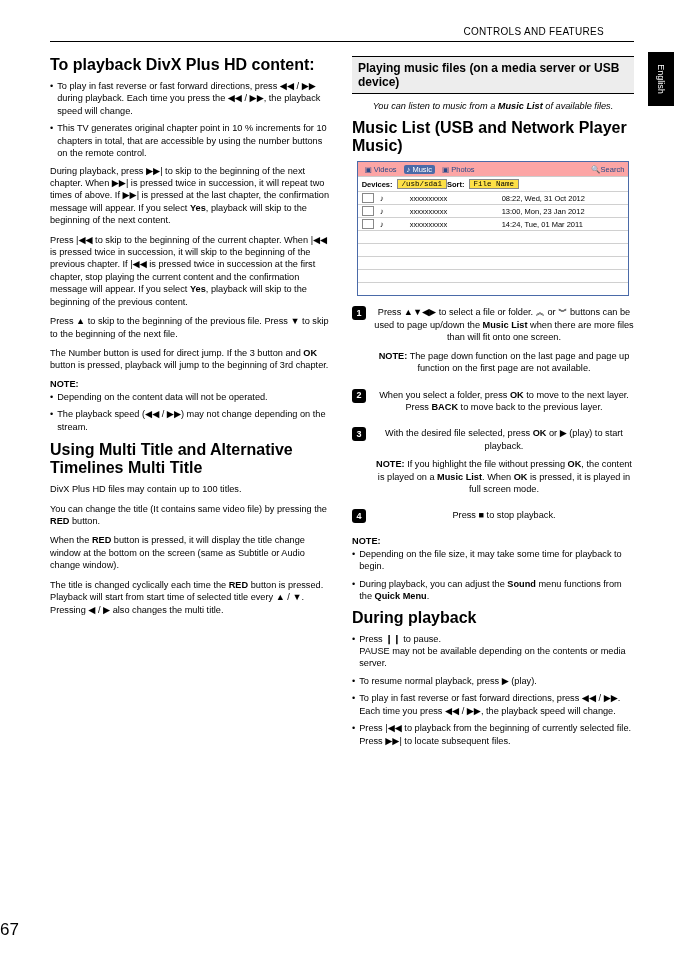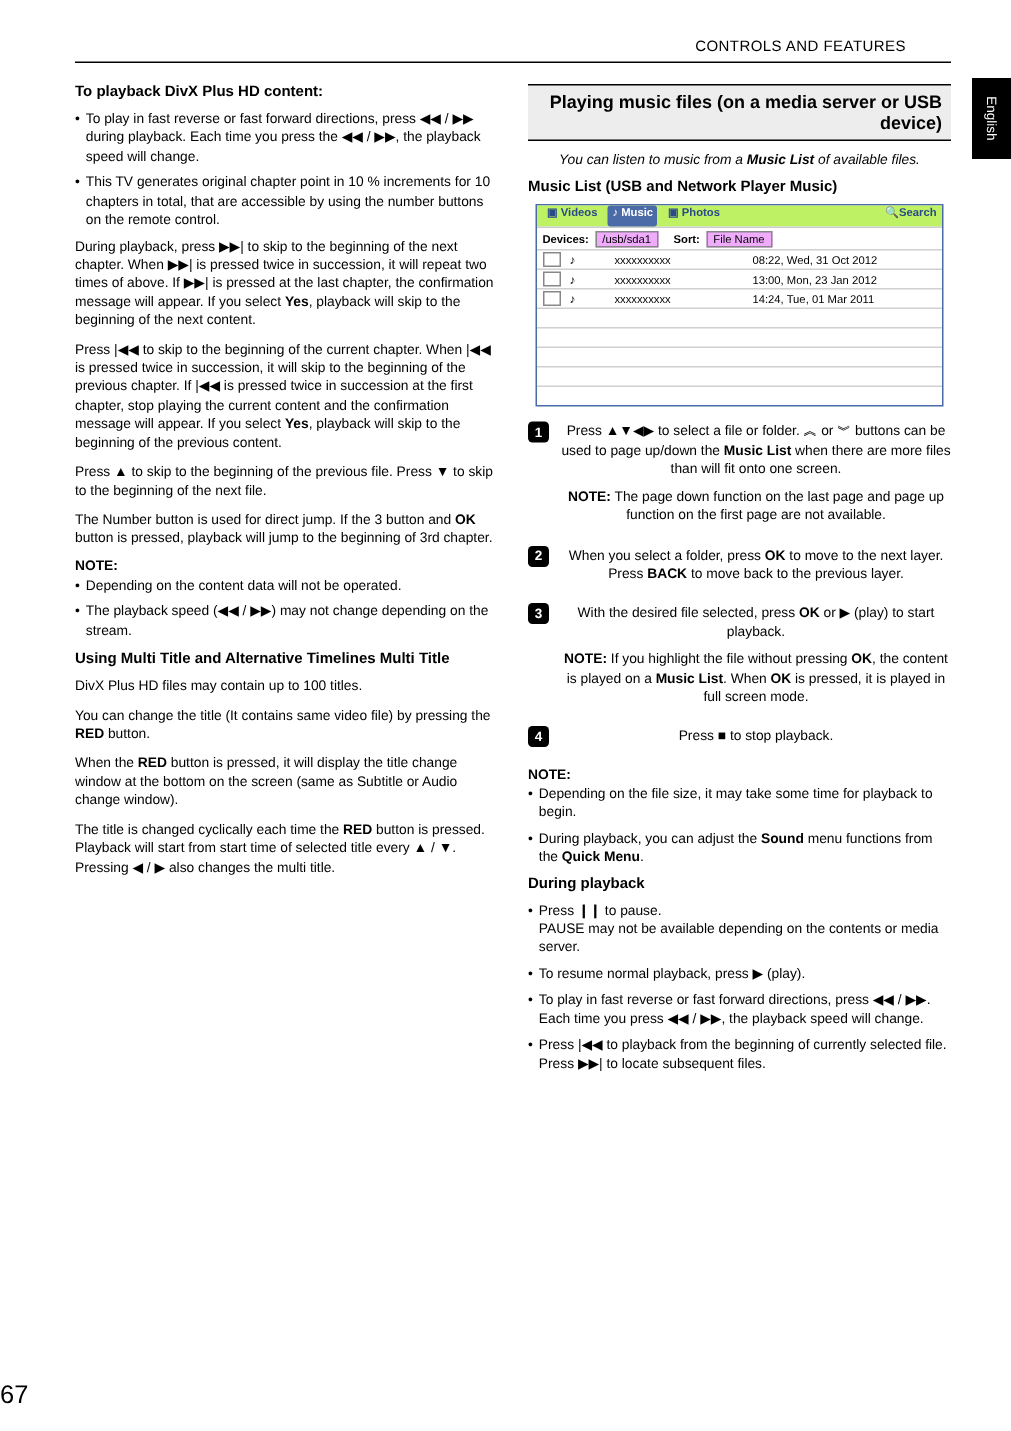--- a/index.html
+++ b/index.html
@@ -45,71 +45,71 @@
     flex:1;
     min-width:0;
   }
   .col p, .col div.para {
     font-size:9.2px;
     line-height:1.35;
     margin:0 0 7px 0;
   }
   .section-title {
     font-weight:bold;
-    font-size:10px;
+    font-size:16px;
     margin:0 0 6px 0;
   }
   .bullet {
     display:flex;
     font-size:9.2px;
     line-height:1.35;
     margin:0 0 5px 0;
   }
   .bullet .dot{margin-right:4px;}
   .note-label{font-weight:bold;font-size:9.2px;margin:4px 0 2px;}
   .bold{font-weight:bold;}
   .shaded-box {
     background:#ededed;
     border-top:1px solid #000;
     border-bottom:1px solid #000;
-    text-align:right;
+    text-align:left;
     font-weight:bold;
     font-size:12px;
     padding:4px 6px;
     margin-bottom:6px;
   }
   .italic-center{
     font-style:italic;
     text-align:center;
     font-size:9px;
     margin:0 0 8px 0;
   }
   .music-table {
     border:1px solid #4a6aa8;
     width: 96%;
     margin:4px auto 10px auto;
     font-size:7.5px;
   }
   .music-tabs {
-    background:#bef264;
-    display:flex;
+    background:#fca5a5;
+    display:flex;align-items:center;
     height:14px;
     gap:4px;padding:0 4px;
-    color:#2a4a88;font-weight:bold;
+    color:#2a4a88;font-weight:normal;
   }
   .music-tabs .tab{padding:0 3px;}
   .music-tabs .active{background:#4a6aa8;color:#fff;border-radius:2px;}
   .music-tabs .search{margin-left:auto;}
   .music-row{
     display:flex;align-items:center;
     height:14px;padding:0 4px;
     border-top:1px solid #ccc;
   }
   .music-row .lbl{font-weight:bold;margin-right:4px;text-align:center;}
-  .music-row .drop{border:1px solid #888;padding:0 4px;margin-right:10px;background:#f0abfc;}
+  .music-row .drop{border:1px solid #888;padding:0 4px;background:#fde047;font-family:Liberation Mono, monospace;}
   .music-row .total{flex:1;text-align:center;font-weight:bold;}
   .file-row{
     display:flex;align-items:center;
     height:12px;padding:0 4px;
     border-top:1px solid #d0d0d0;
     gap:6px;
   }
   .file-row .ficon{width:10px;height:8px;border:1px solid #888;}
   .file-row .micon{font-size:8px;}
   .file-row .name{flex:0 0 86px;padding-left:20px;}

